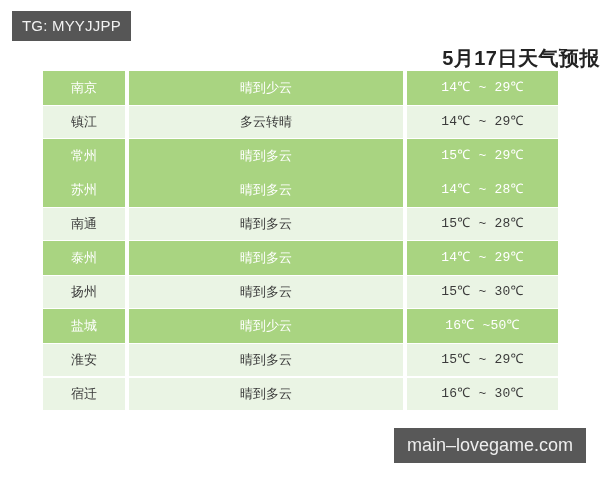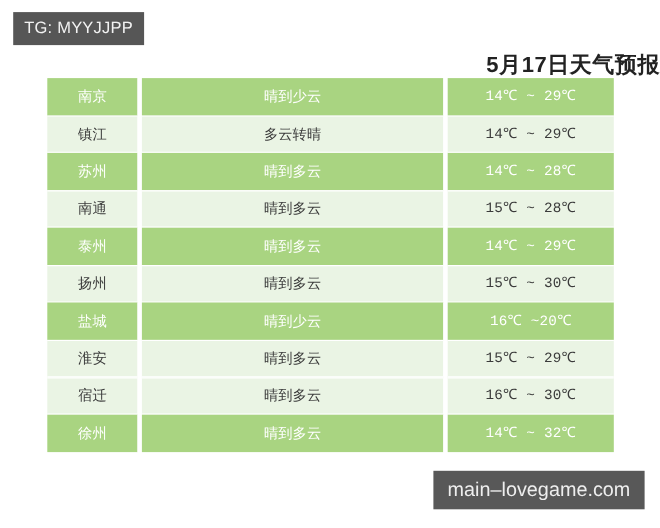--- a/index.html
+++ b/index.html
@@ -122,20 +122,27 @@
         <td class="cell temp-cell">14℃ ~ 29℃</td>
       </tr>
       <tr class="row-light">
         <td class="cell city-cell">镇江</td>
         <td class="gap"></td>
         <td class="cell cond-cell">多云转晴</td>
         <td class="gap"></td>
         <td class="cell temp-cell">14℃ ~ 29℃</td>
       </tr>
       <tr class="row-dark">
+        <td class="cell city-cell">常州</td>
+        <td class="gap"></td>
+        <td class="cell cond-cell">晴到多云</td>
+        <td class="gap"></td>
+        <td class="cell temp-cell">15℃ ~ 29℃</td>
+      </tr>
+      <tr class="row-dark">
         <td class="cell city-cell">苏州</td>
         <td class="gap"></td>
         <td class="cell cond-cell">晴到多云</td>
         <td class="gap"></td>
         <td class="cell temp-cell">14℃ ~ 28℃</td>
       </tr>
       <tr class="row-light">
         <td class="cell city-cell">南通</td>
         <td class="gap"></td>
         <td class="cell cond-cell">晴到多云</td>
@@ -154,41 +161,34 @@
         <td class="gap"></td>
         <td class="cell cond-cell">晴到多云</td>
         <td class="gap"></td>
         <td class="cell temp-cell">15℃ ~ 30℃</td>
       </tr>
       <tr class="row-dark">
         <td class="cell city-cell">盐城</td>
         <td class="gap"></td>
         <td class="cell cond-cell">晴到少云</td>
         <td class="gap"></td>
-        <td class="cell temp-cell">16℃ ~20℃</td>
+        <td class="cell temp-cell">16℃ ~50℃</td>
       </tr>
       <tr class="row-light">
         <td class="cell city-cell">淮安</td>
         <td class="gap"></td>
         <td class="cell cond-cell">晴到多云</td>
         <td class="gap"></td>
         <td class="cell temp-cell">15℃ ~ 29℃</td>
       </tr>
       <tr class="row-light">
         <td class="cell city-cell">宿迁</td>
         <td class="gap"></td>
         <td class="cell cond-cell">晴到多云</td>
         <td class="gap"></td>
         <td class="cell temp-cell">16℃ ~ 30℃</td>
       </tr>
-      <tr class="row-dark">
-        <td class="cell city-cell">徐州</td>
-        <td class="gap"></td>
-        <td class="cell cond-cell">晴到多云</td>
-        <td class="gap"></td>
-        <td class="cell temp-cell">14℃ ~ 32℃</td>
-      </tr>
     </tbody>
 </table>
 
 <div id="watermark">
   <span>main–lovegame.com</span>
 </div>
 
 </body></html>

